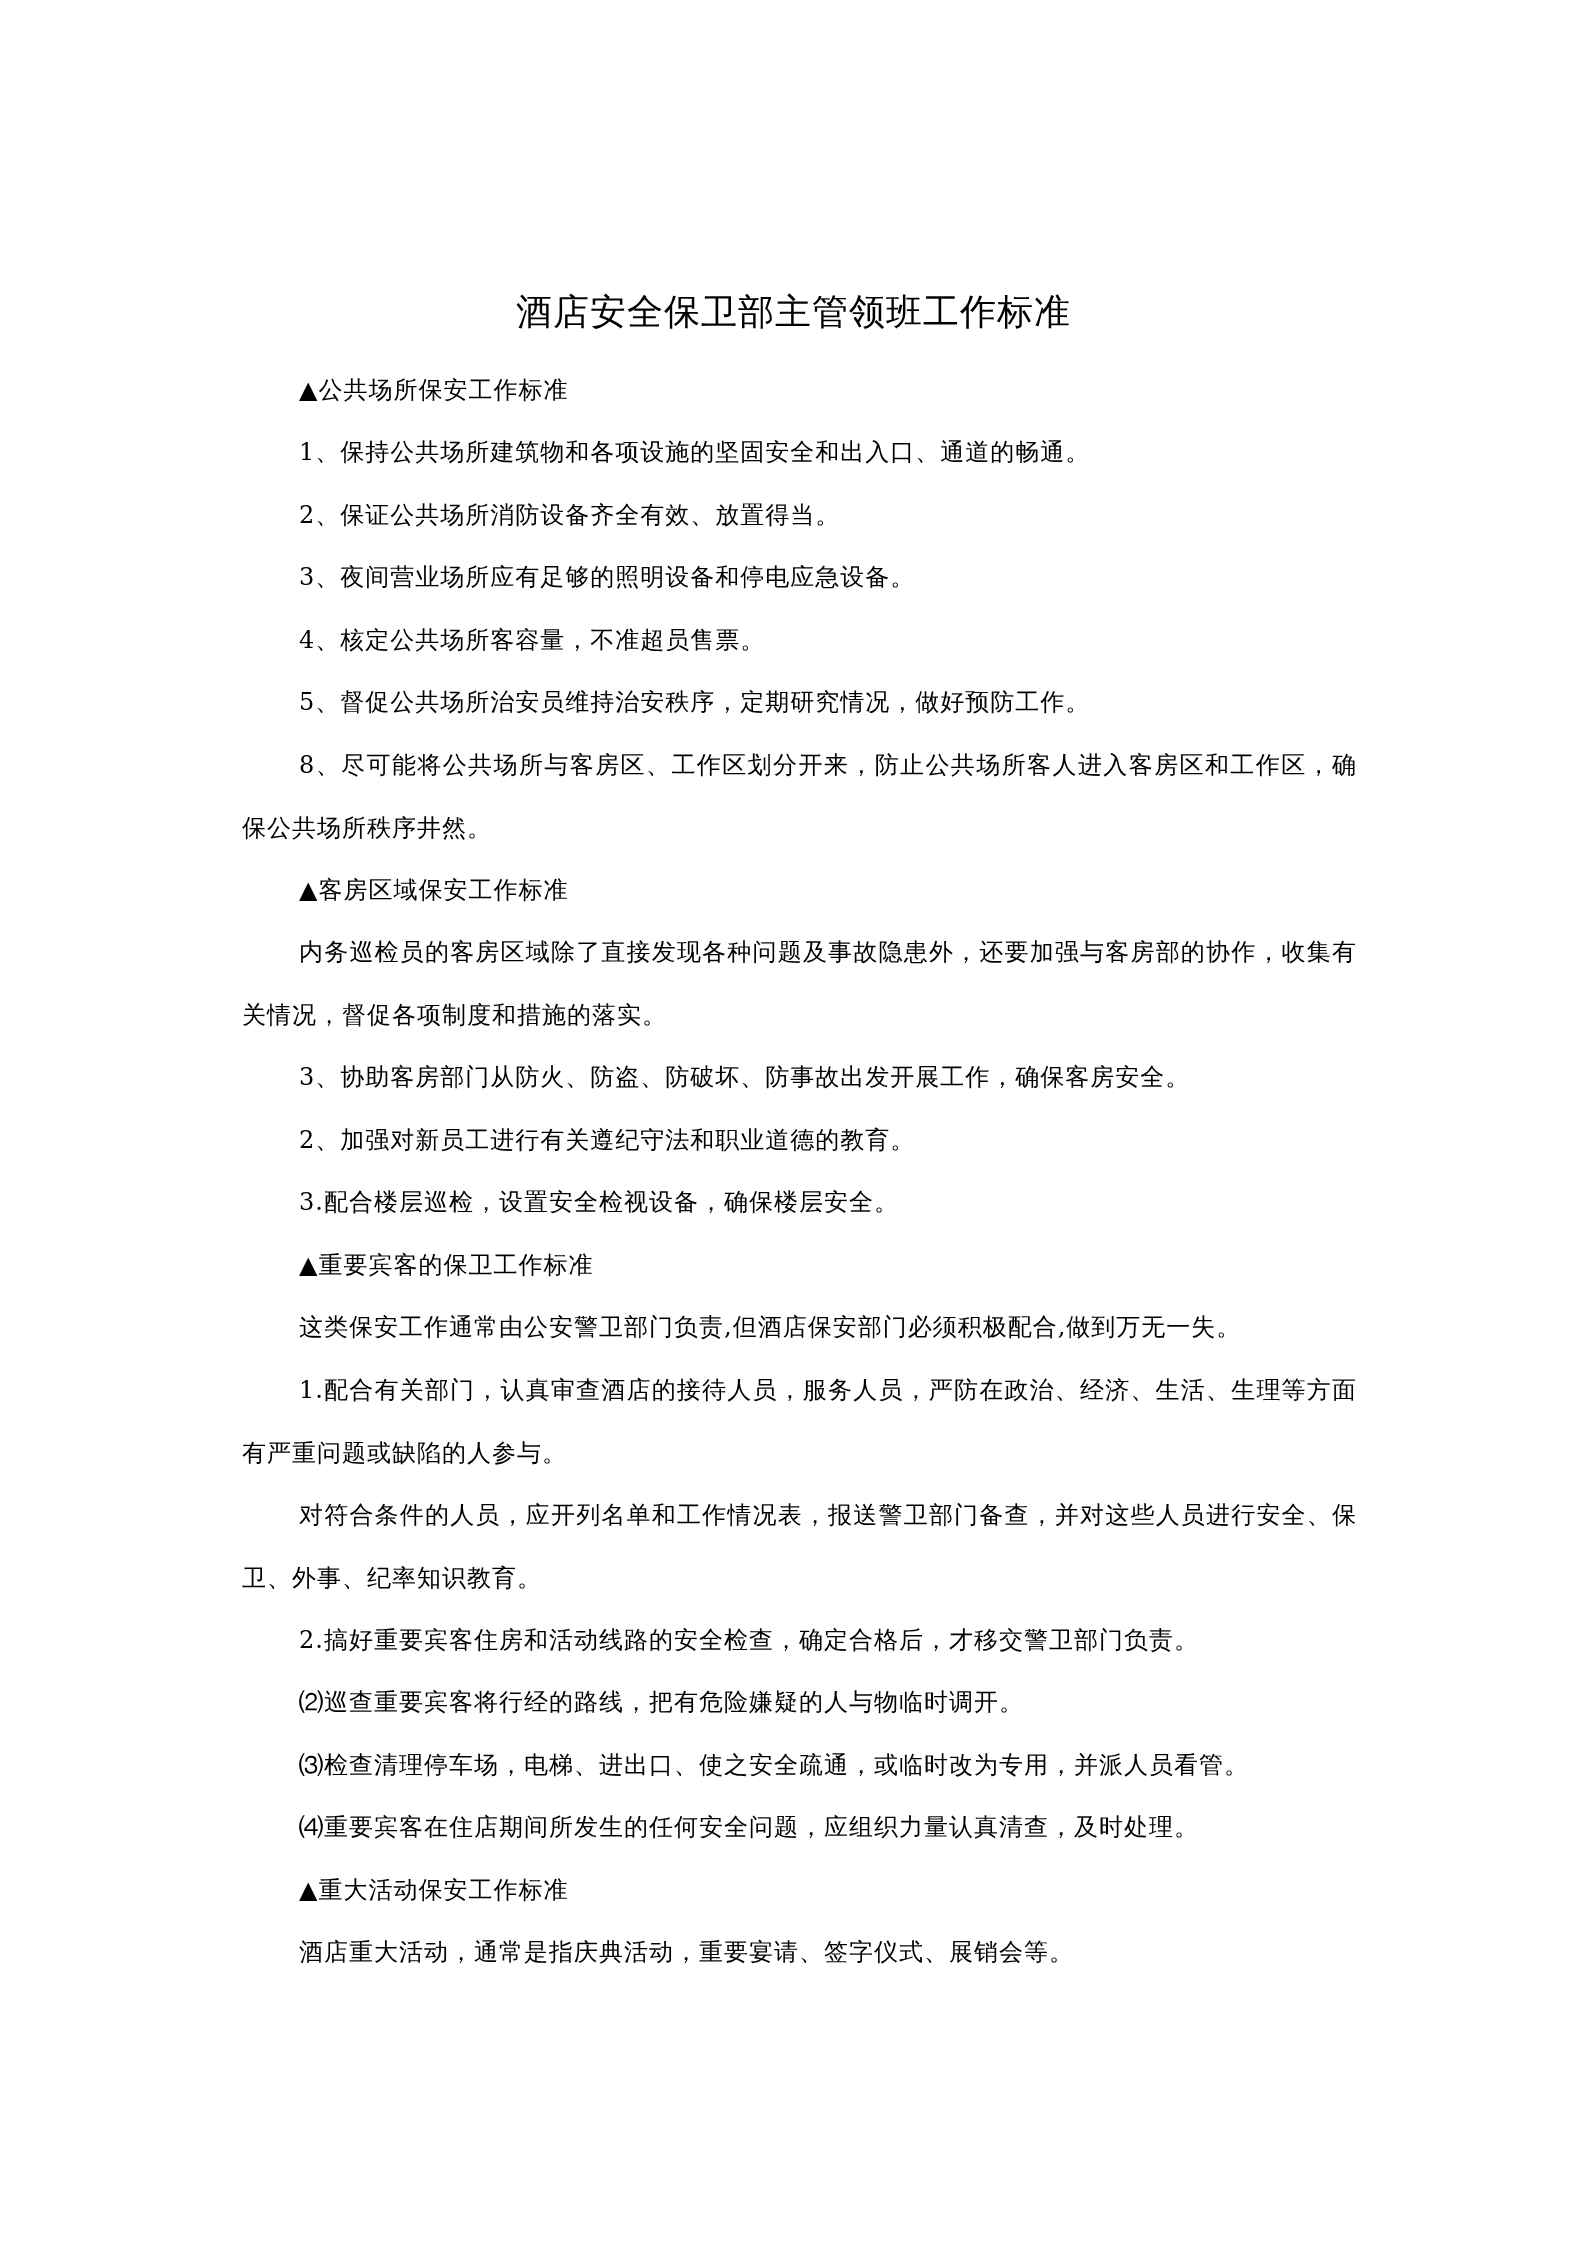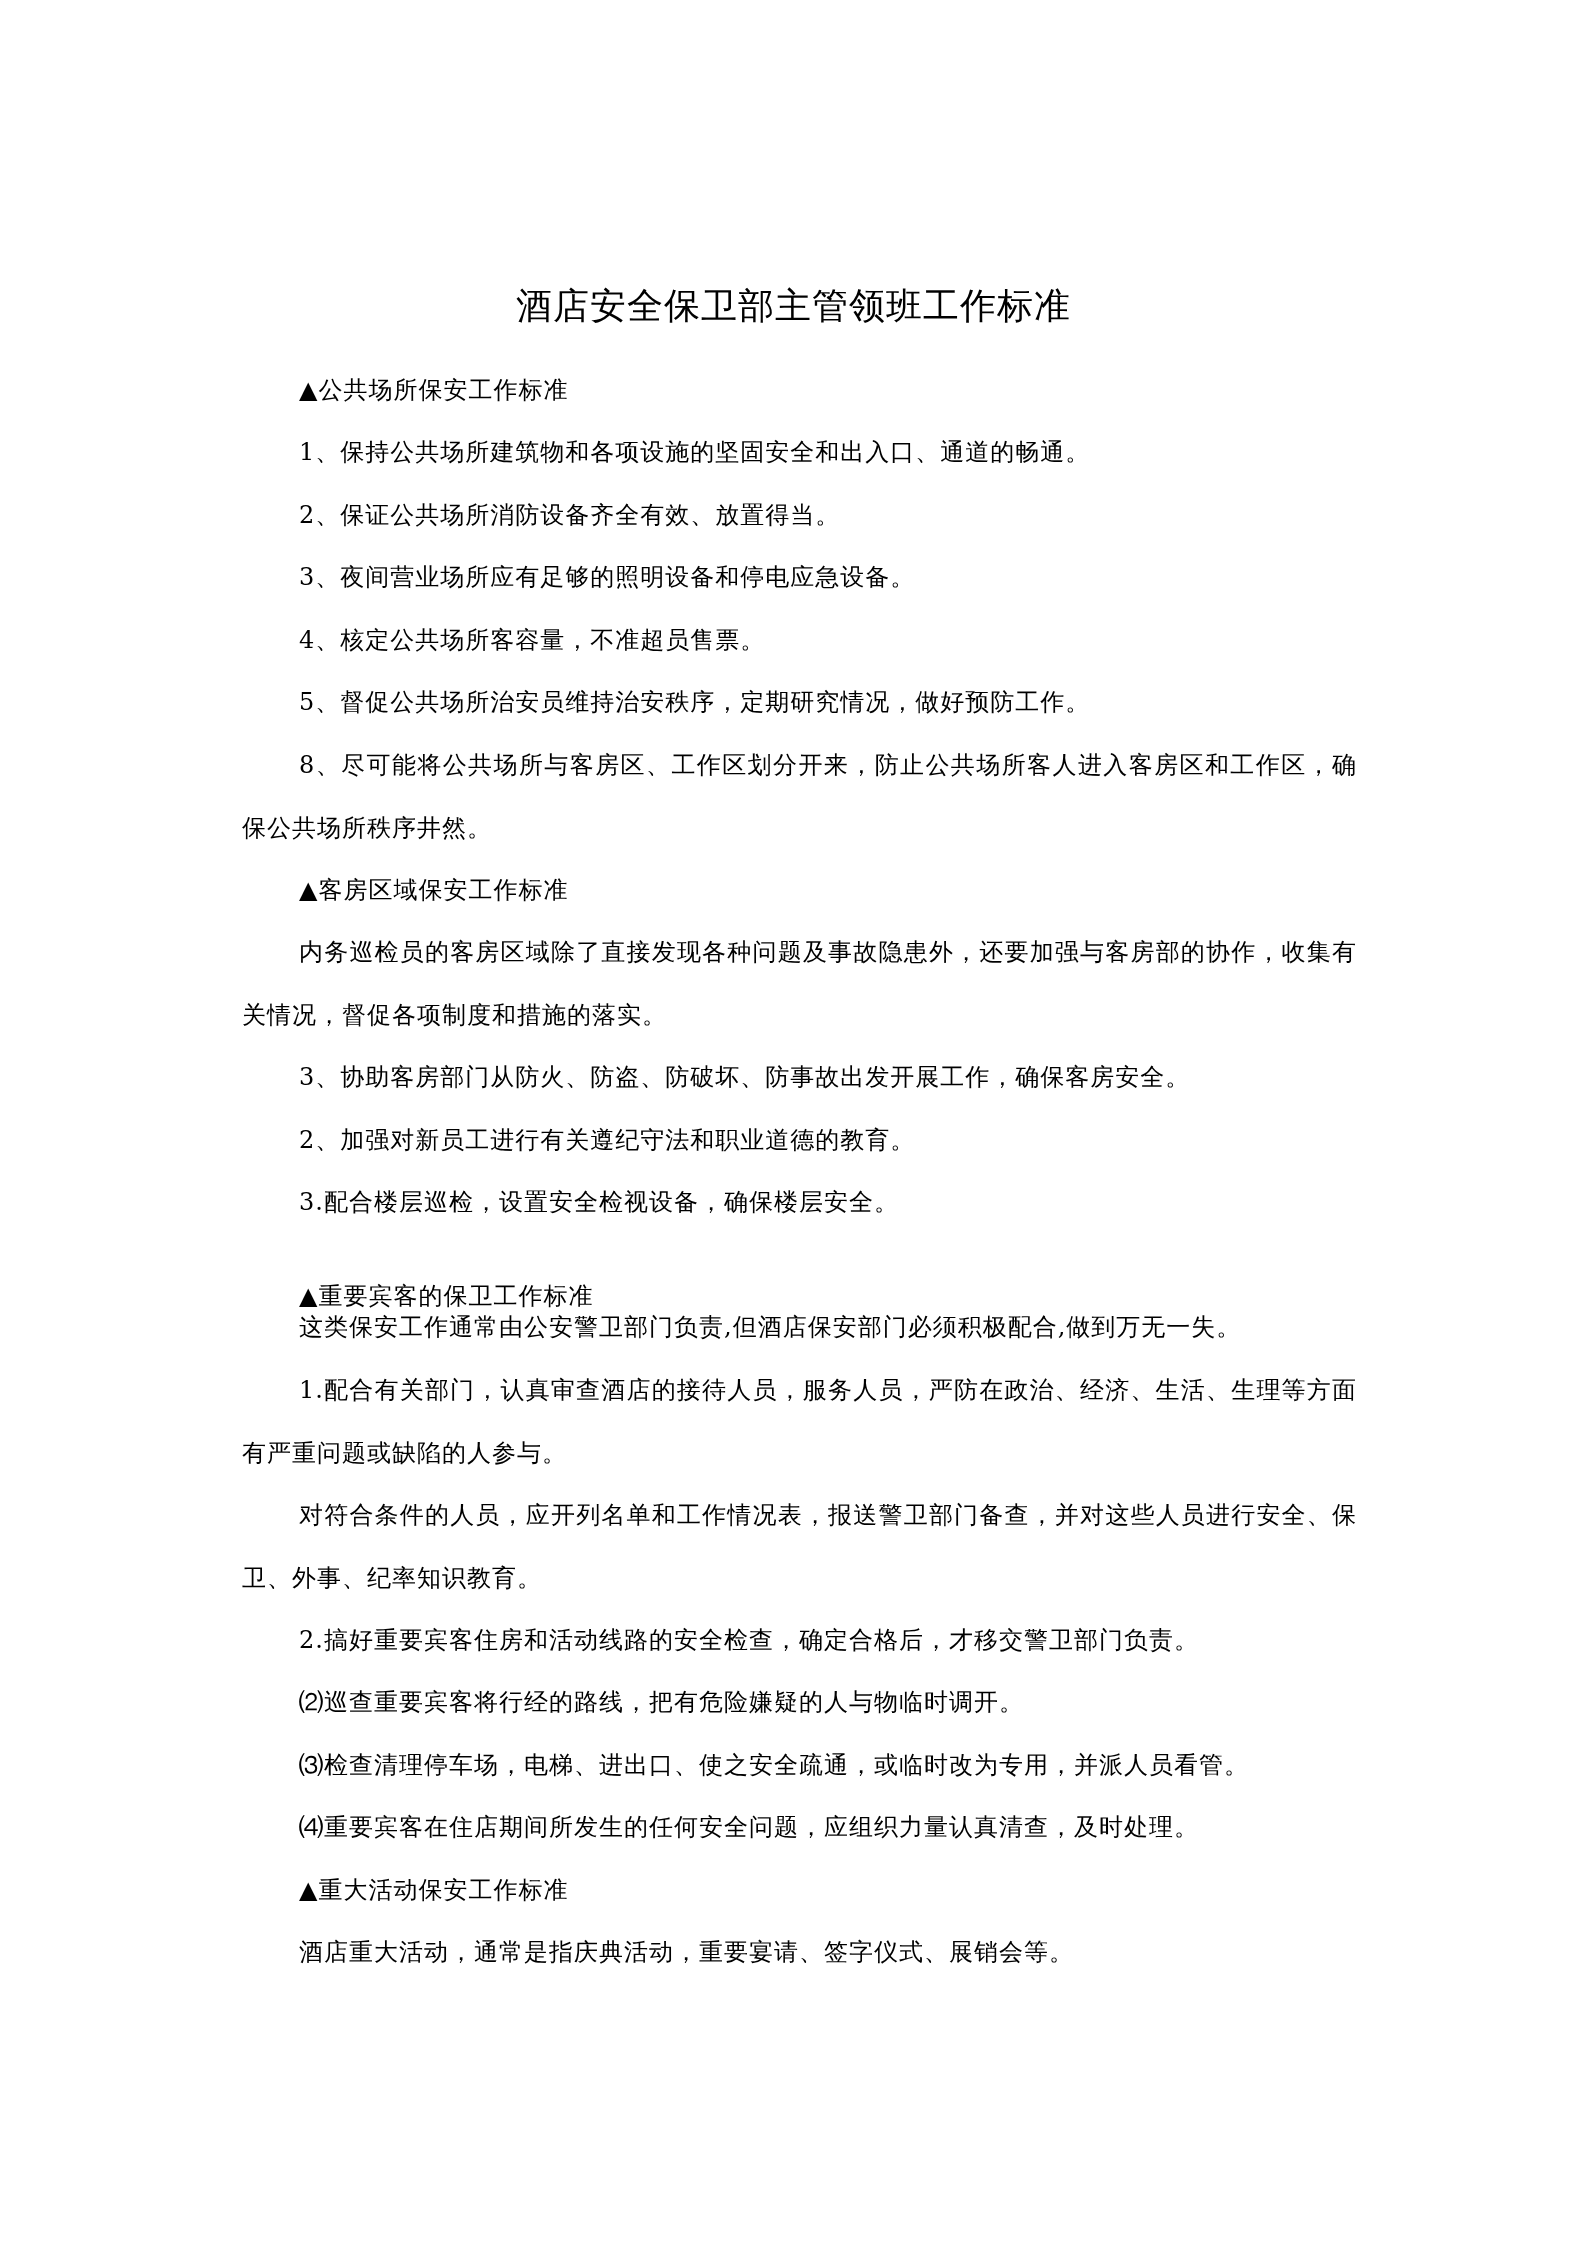--- a/index.html
+++ b/index.html
@@ -1,19 +1,19 @@
 <!DOCTYPE html>
 <html><head>
 <meta charset="utf-8">
 <style>
   html, body { margin: 0; padding: 0; background: #ffffff; }
   body { width: 1587px; height: 2245px; position: relative; overflow: hidden;
          font-family: "DejaVu Serif", "Liberation Serif", serif; color: #000; }
   .page { position: absolute; left: 0; top: 0; width: 1587px; height: 2245px; }
-  .title { position: absolute; left: 0; width: 1587px; top: 278px; text-align: center;
+  .title { position: absolute; left: 0; width: 1587px; top: 284px; text-align: center;
            font-size: 36px; line-height: 56px; font-family: "DejaVu Sans", "Liberation Sans", sans-serif; letter-spacing: 1px; }
   .p { position: absolute; left: 242px; width: 1115px; font-size: 24px; line-height: 62.5px; letter-spacing: 1px; text-align: justify; text-indent: 57px; }
 </style>
 </head>
 <body>
 
 <div class="page">
   <div class="title">酒店安全保卫部主管领班工作标准</div>
 
   <div class="p" style="top:359px">▲公共场所保安工作标准</div>
@@ -23,21 +23,21 @@
   <div class="p" style="top:609px">4、核定公共场所客容量，不准超员售票。</div>
   <div class="p" style="top:671px">5、督促公共场所治安员维持治安秩序，定期研究情况，做好预防工作。</div>
   <div class="p" style="top:734px">8、尽可能将公共场所与客房区、工作区划分开来，防止公共场所客人进入客房区和工作区，确保公共场所秩序井然。</div>
 
   <div class="p" style="top:859px">▲客房区域保安工作标准</div>
   <div class="p" style="top:921px">内务巡检员的客房区域除了直接发现各种问题及事故隐患外，还要加强与客房部的协作，收集有关情况，督促各项制度和措施的落实。</div>
   <div class="p" style="top:1046px">3、协助客房部门从防火、防盗、防破坏、防事故出发开展工作，确保客房安全。</div>
   <div class="p" style="top:1109px">2、加强对新员工进行有关遵纪守法和职业道德的教育。</div>
   <div class="p" style="top:1171px">3.配合楼层巡检，设置安全检视设备，确保楼层安全。</div>
 
-  <div class="p" style="top:1265px">▲重要宾客的保卫工作标准</div>
+  <div class="p" style="top:1234px">▲重要宾客的保卫工作标准</div>
   <div class="p" style="top:1296px">这类保安工作通常由公安警卫部门负责,但酒店保安部门必须积极配合,做到万无一失。</div>
   <div class="p" style="top:1359px">1.配合有关部门，认真审查酒店的接待人员，服务人员，严防在政治、经济、生活、生理等方面有严重问题或缺陷的人参与。</div>
   <div class="p" style="top:1484px">对符合条件的人员，应开列名单和工作情况表，报送警卫部门备查，并对这些人员进行安全、保卫、外事、纪率知识教育。</div>
   <div class="p" style="top:1609px">2.搞好重要宾客住房和活动线路的安全检查，确定合格后，才移交警卫部门负责。</div>
   <div class="p" style="top:1671px">⑵巡查重要宾客将行经的路线，把有危险嫌疑的人与物临时调开。</div>
   <div class="p" style="top:1734px">⑶检查清理停车场，电梯、进出口、使之安全疏通，或临时改为专用，并派人员看管。</div>
   <div class="p" style="top:1796px">⑷重要宾客在住店期间所发生的任何安全问题，应组织力量认真清查，及时处理。</div>
 
   <div class="p" style="top:1859px">▲重大活动保安工作标准</div>
   <div class="p" style="top:1921px">酒店重大活动，通常是指庆典活动，重要宴请、签字仪式、展销会等。</div>

